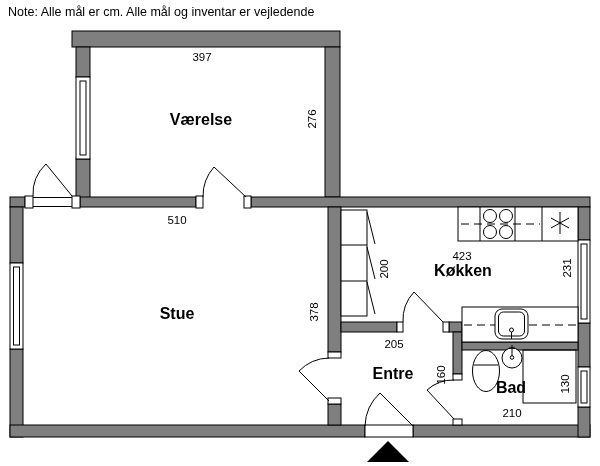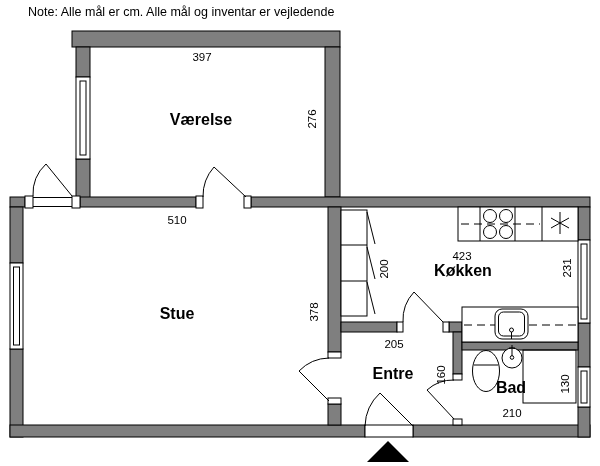--- a/index.html
+++ b/index.html
@@ -7,21 +7,20 @@
     position:relative;
     width:600px;height:466px;
     background:var(--bg,#ffffff);
     font-family:"Liberation Sans",sans-serif;
     overflow:hidden;
   }
   .note{
     position:absolute;left:8px;top:5px;
     font-size:12.5px;color:#000;
     font-family:"Liberation Sans",sans-serif;
-    margin-left:20px;
   }
   svg{position:absolute;left:0;top:0;}
   .wall{fill:var(--wall,#7f7f7f);stroke:var(--line,#000);stroke-width:1;}
   .jamb{fill:#fff;stroke:var(--line,#000);stroke-width:1;}
   .winout{fill:#fff;stroke:var(--line,#000);stroke-width:1;}
   .winin{fill:#fff;stroke:var(--line,#000);stroke-width:1;}
   .thin{fill:none;stroke:var(--line,#000);stroke-width:1;}
   .fixture{fill:#fff;stroke:var(--line,#000);stroke-width:1;}
   .dash{fill:none;stroke:var(--line,#000);stroke-width:1;stroke-dasharray:8 5;}
   .arrow{fill:#000;stroke:none;}

